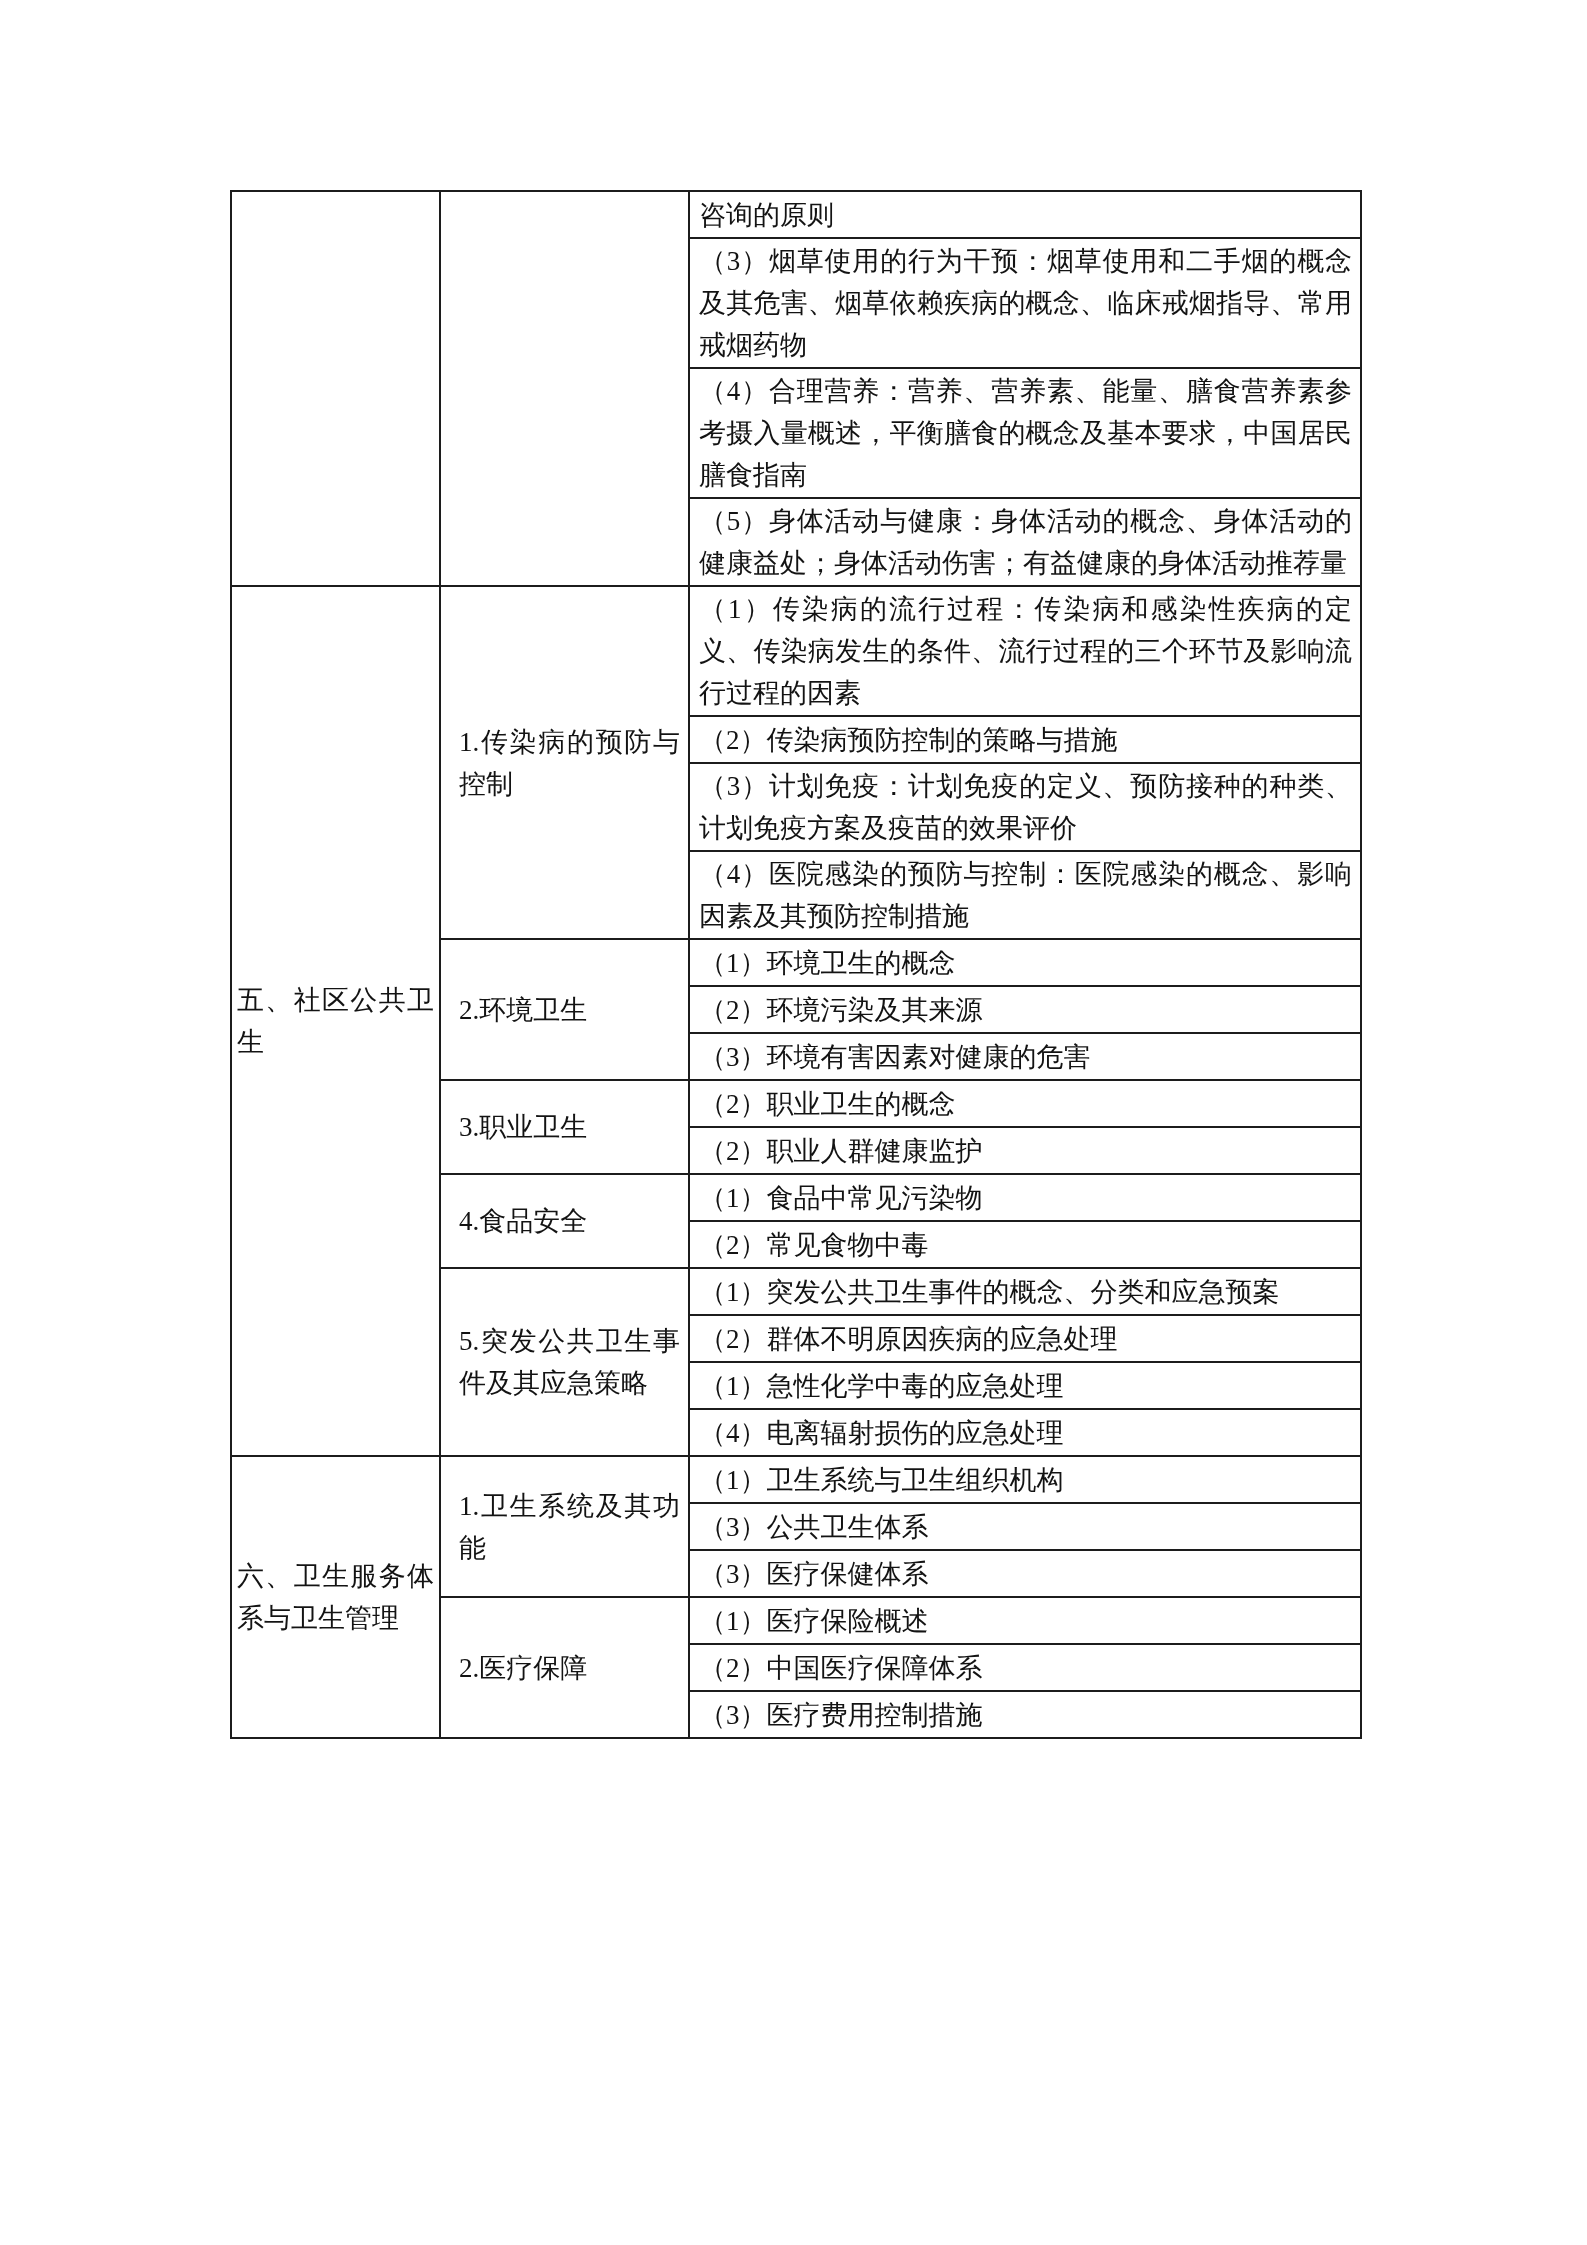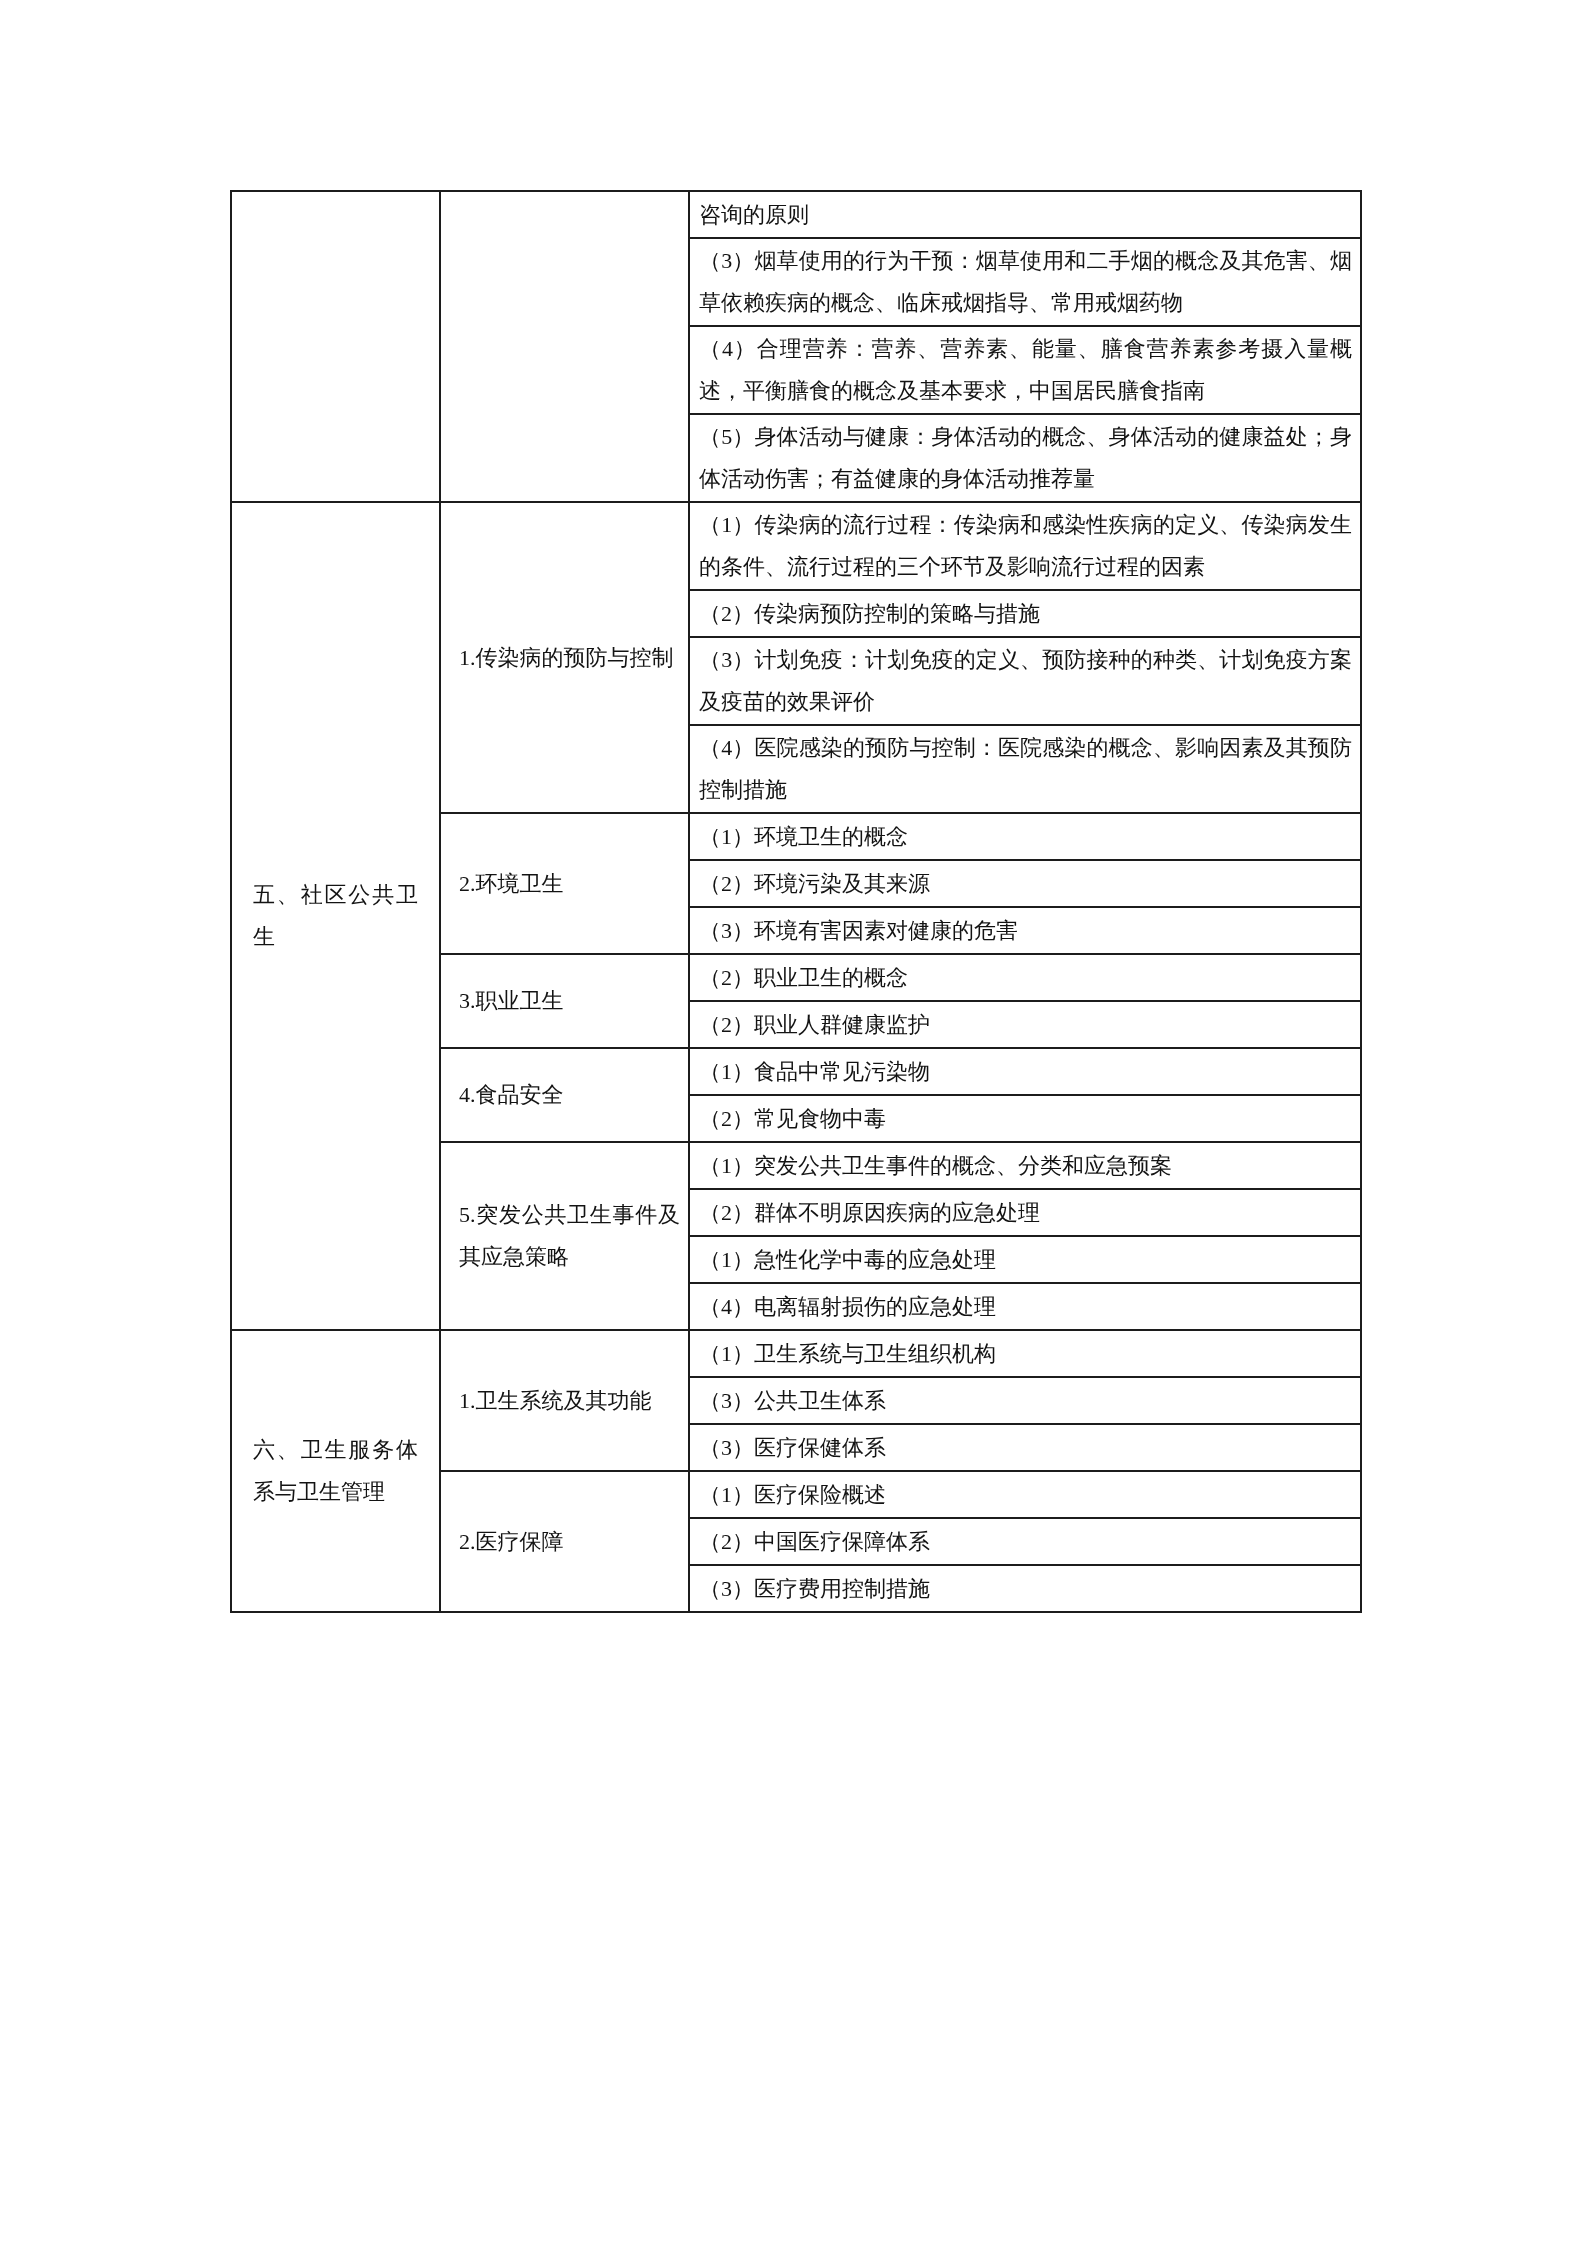--- a/index.html
+++ b/index.html
@@ -24,28 +24,28 @@
     table-layout: fixed;
     width: 1130px;
   }
   col.c-chapter { width: 209px; }
   col.c-group   { width: 249px; }
   col.c-detail  { width: 672px; }
 
   td {
     border: 2px solid #1c1c1c;
     vertical-align: middle;
-    font-size: 22px;
+    font-size: 27px;
     line-height: 42px;
     color: #131313;
     word-break: break-all;
     overflow-wrap: anywhere;
   }
   td.chapter {
-    padding: 2px 21px;
+    padding: 2px 5px;
     text-align: justify;
     border-radius: 14px;
   }
   td.group {
     padding: 2px 8px 2px 18px;
     text-align: justify;
   }
   td.detail {
     padding: 1px 8px 1px 9px;
     text-align: justify;

